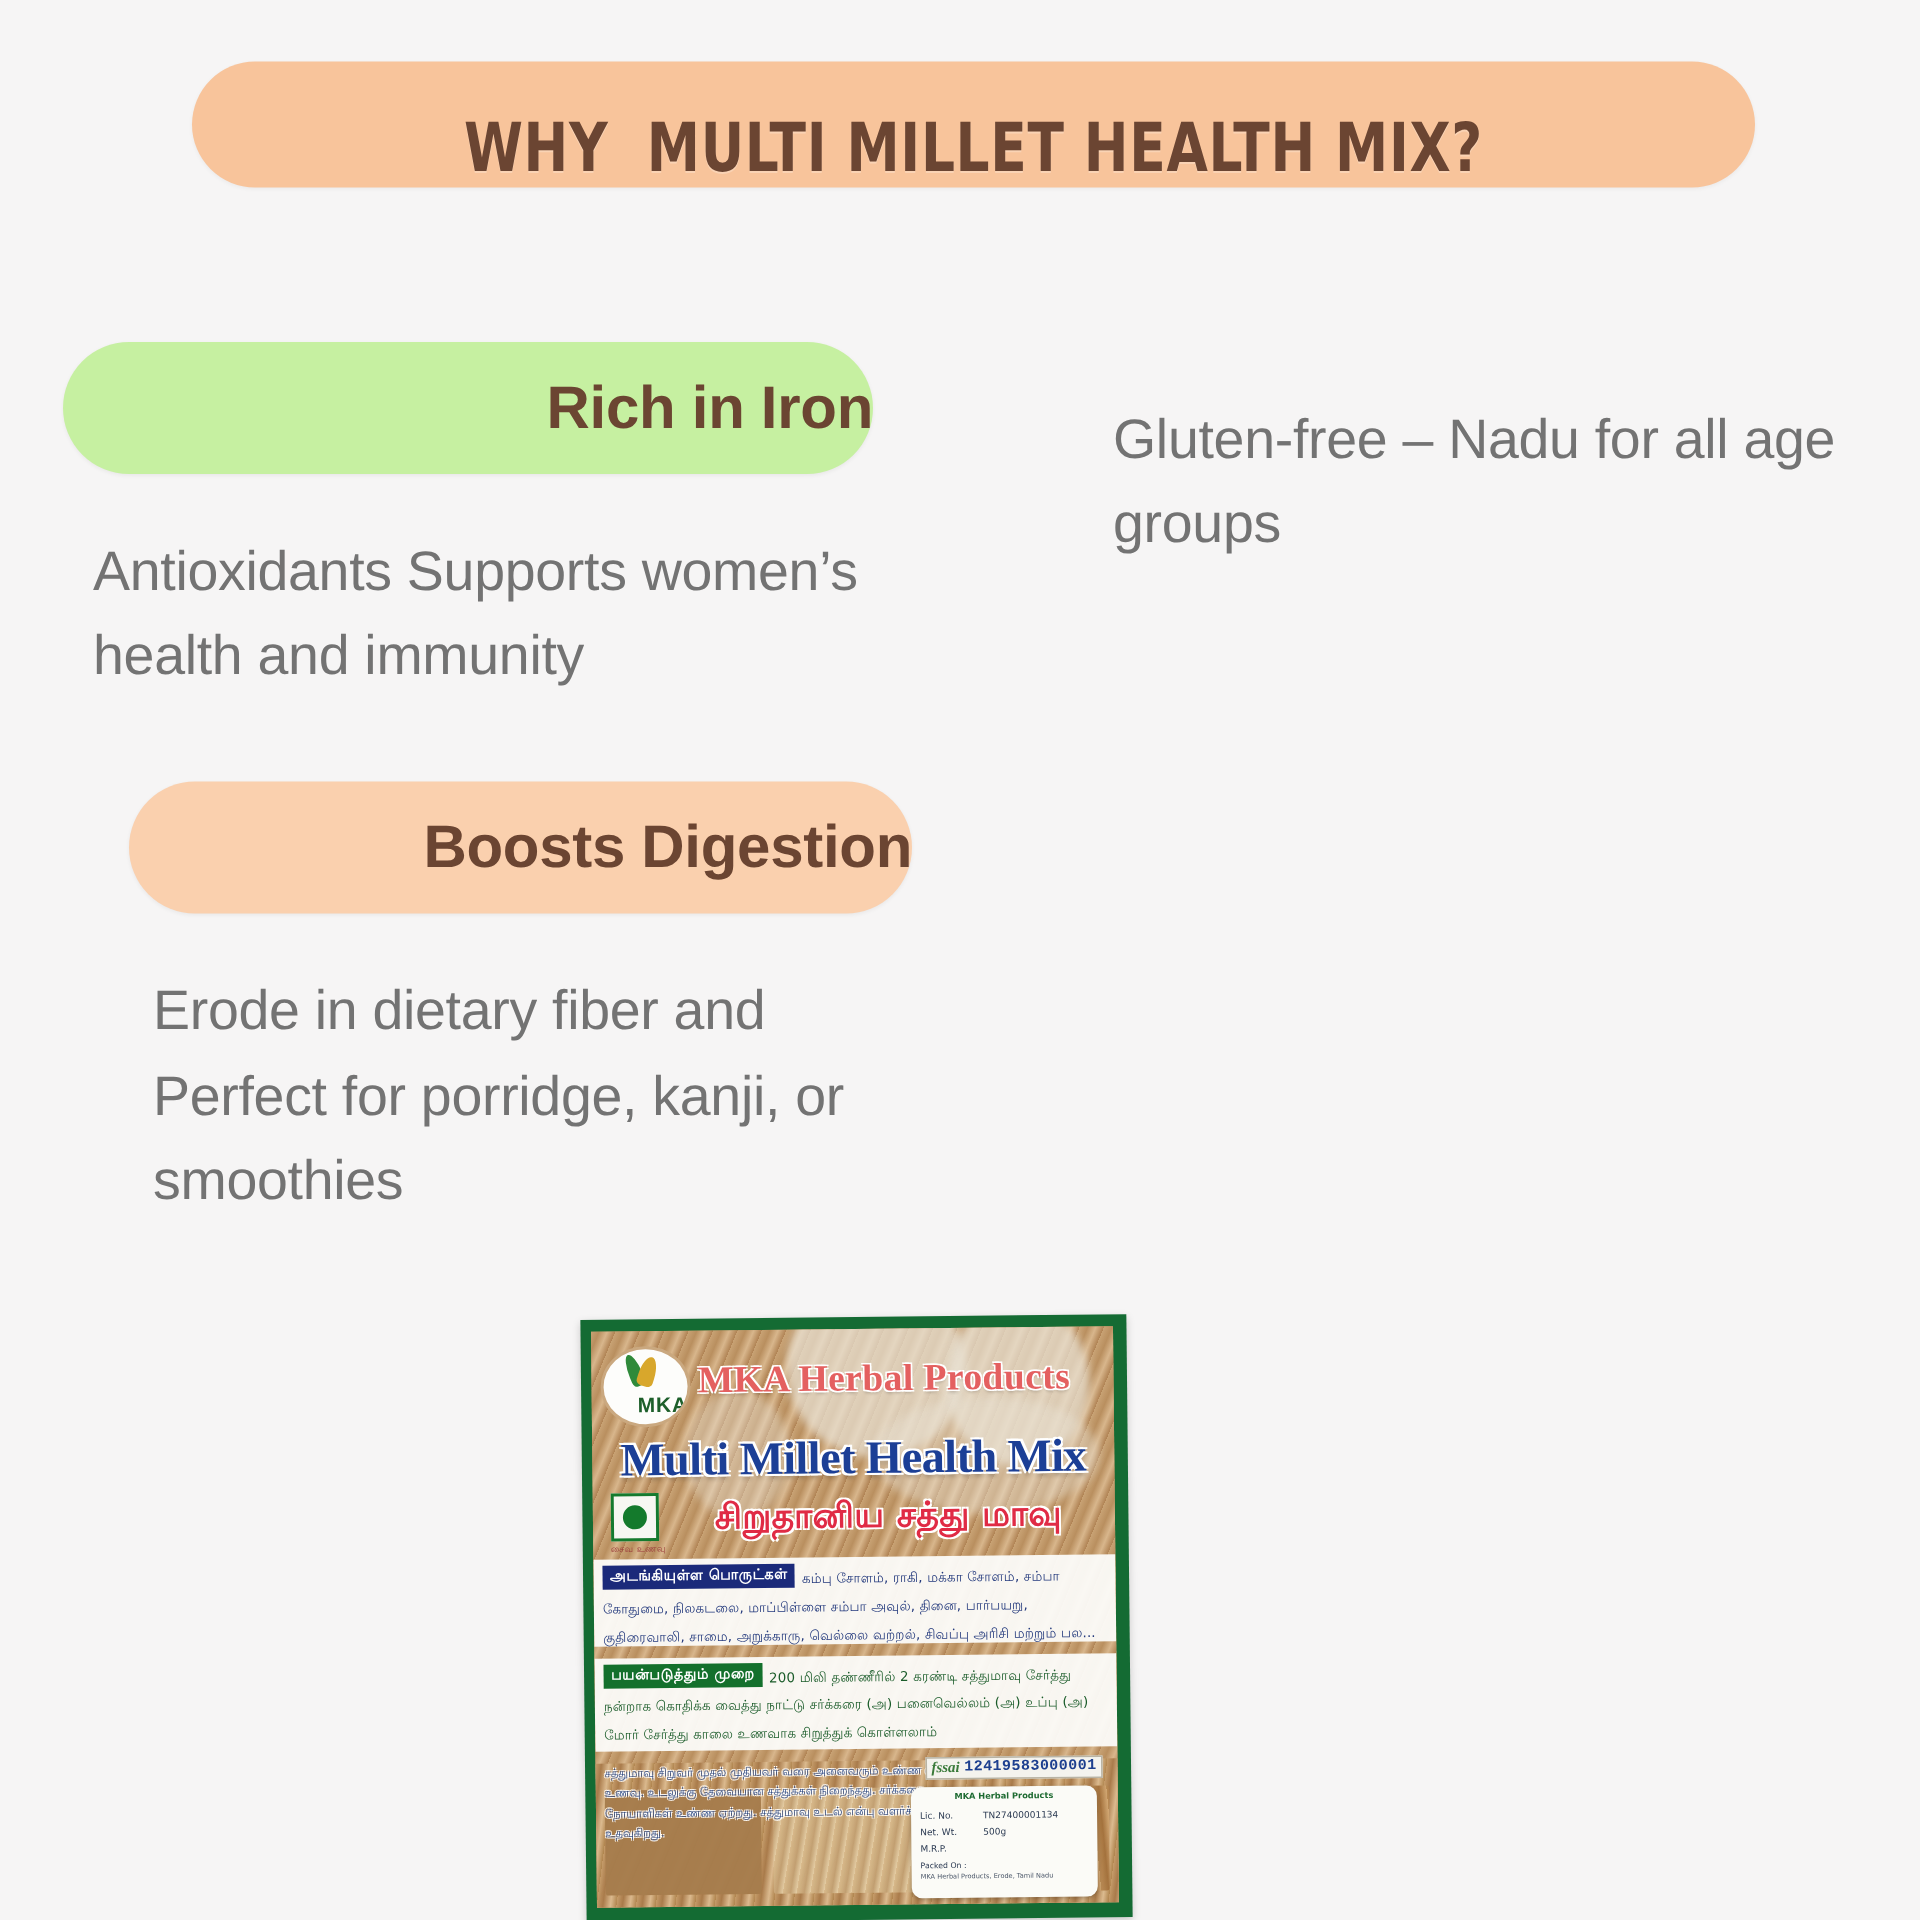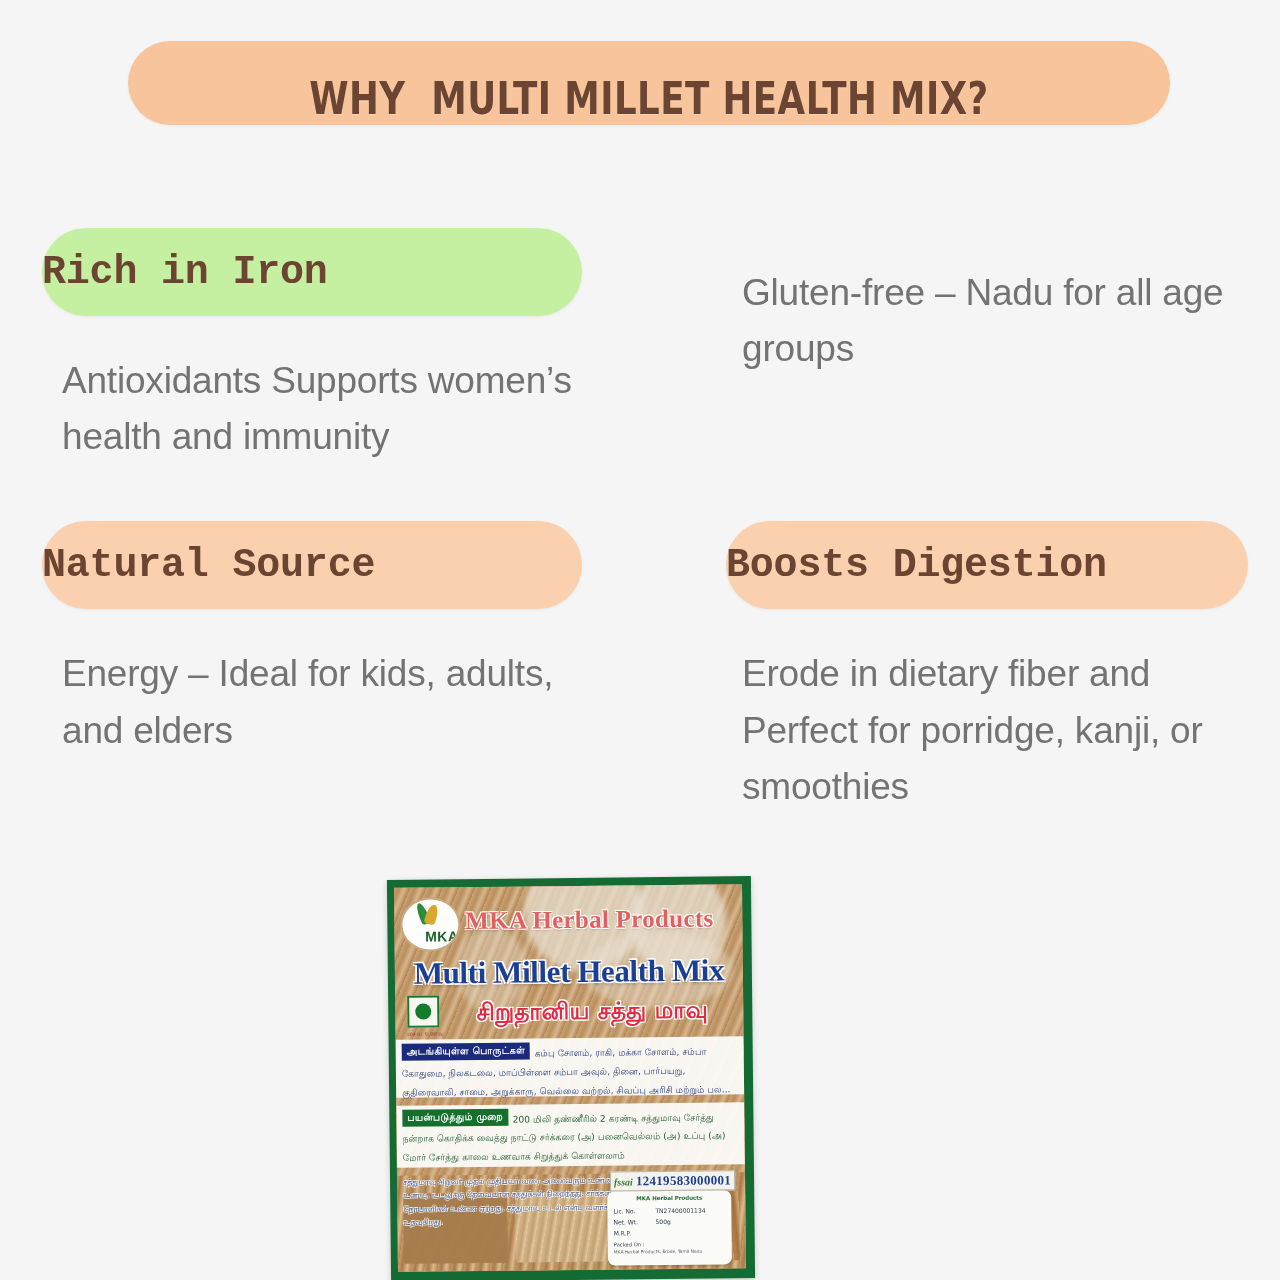--- a/index.html
+++ b/index.html
@@ -56,23 +56,22 @@
     box-sizing: border-box;
   }
   .feature-col.left  { padding-left: 42px;  padding-right: 58px; }
   .feature-col.right { padding-left: 86px;  padding-right: 32px; }
 
   .pill {
     height: 88px;
     border-radius: 46px;
     display: flex;
     align-items: center;
-    justify-content: flex-start;
+    justify-content: flex-end;
     box-shadow: 0 1px 3px rgba(0,0,0,0.06);
-    font-family: Liberation Mono, monospace;
   }
   .pill.green { background: #c6f0a1; }
   .pill.peach { background: #fad0ae; }
   .pill-label {
     font-weight: bold;
     font-size: 40px;
     color: #6b4532;
     letter-spacing: -0.2px;
     white-space: nowrap;
   }
@@ -319,23 +318,23 @@
   }
   .fssai-logo {
     font-family: "Liberation Serif", serif;
     font-style: italic;
     font-weight: bold;
     font-size: 10px;
     color: #3a7a3a;
     margin-right: 3px;
   }
   .fssai-num {
-    font-family: Liberation Serif, serif;
-    font-weight: bold;
-    font-size: 13px;
+    font-family: Liberation Mono, monospace;
+    font-weight: bold;
+    font-size: 10px;
     color: #1d3f8f;
     letter-spacing: 0.3px;
   }
 
   
   .info-card {
     position: absolute;
     right: 14px; top: 306px;
     width: 124px;
     height: 74px;
@@ -411,26 +410,20 @@
       <div class="feature-desc desc-left">Antioxidants Supports women’s health and immunity</div>
     </div>
     <div class="feature-col right">
       <div class="feature-desc desc-right">Gluten-free – Nadu for all age groups</div>
     </div>
   </div>
 
   <div class="row-gap"></div>
 
   <div class="feature-row">
-    <div class="feature-col left">
-      <div class="pill peach">
-        <span class="pill-label">Natural Source</span>
-      </div>
-      <div class="feature-desc desc-left">Energy – Ideal for kids, adults, and elders</div>
-    </div>
     <div class="feature-col right">
       <div class="pill peach">
         <span class="pill-label">Boosts Digestion</span>
       </div>
       <div class="feature-desc desc-right">Erode in dietary fiber and Perfect for porridge, kanji, or smoothies</div>
     </div>
   </div>
 
 </div>
 

